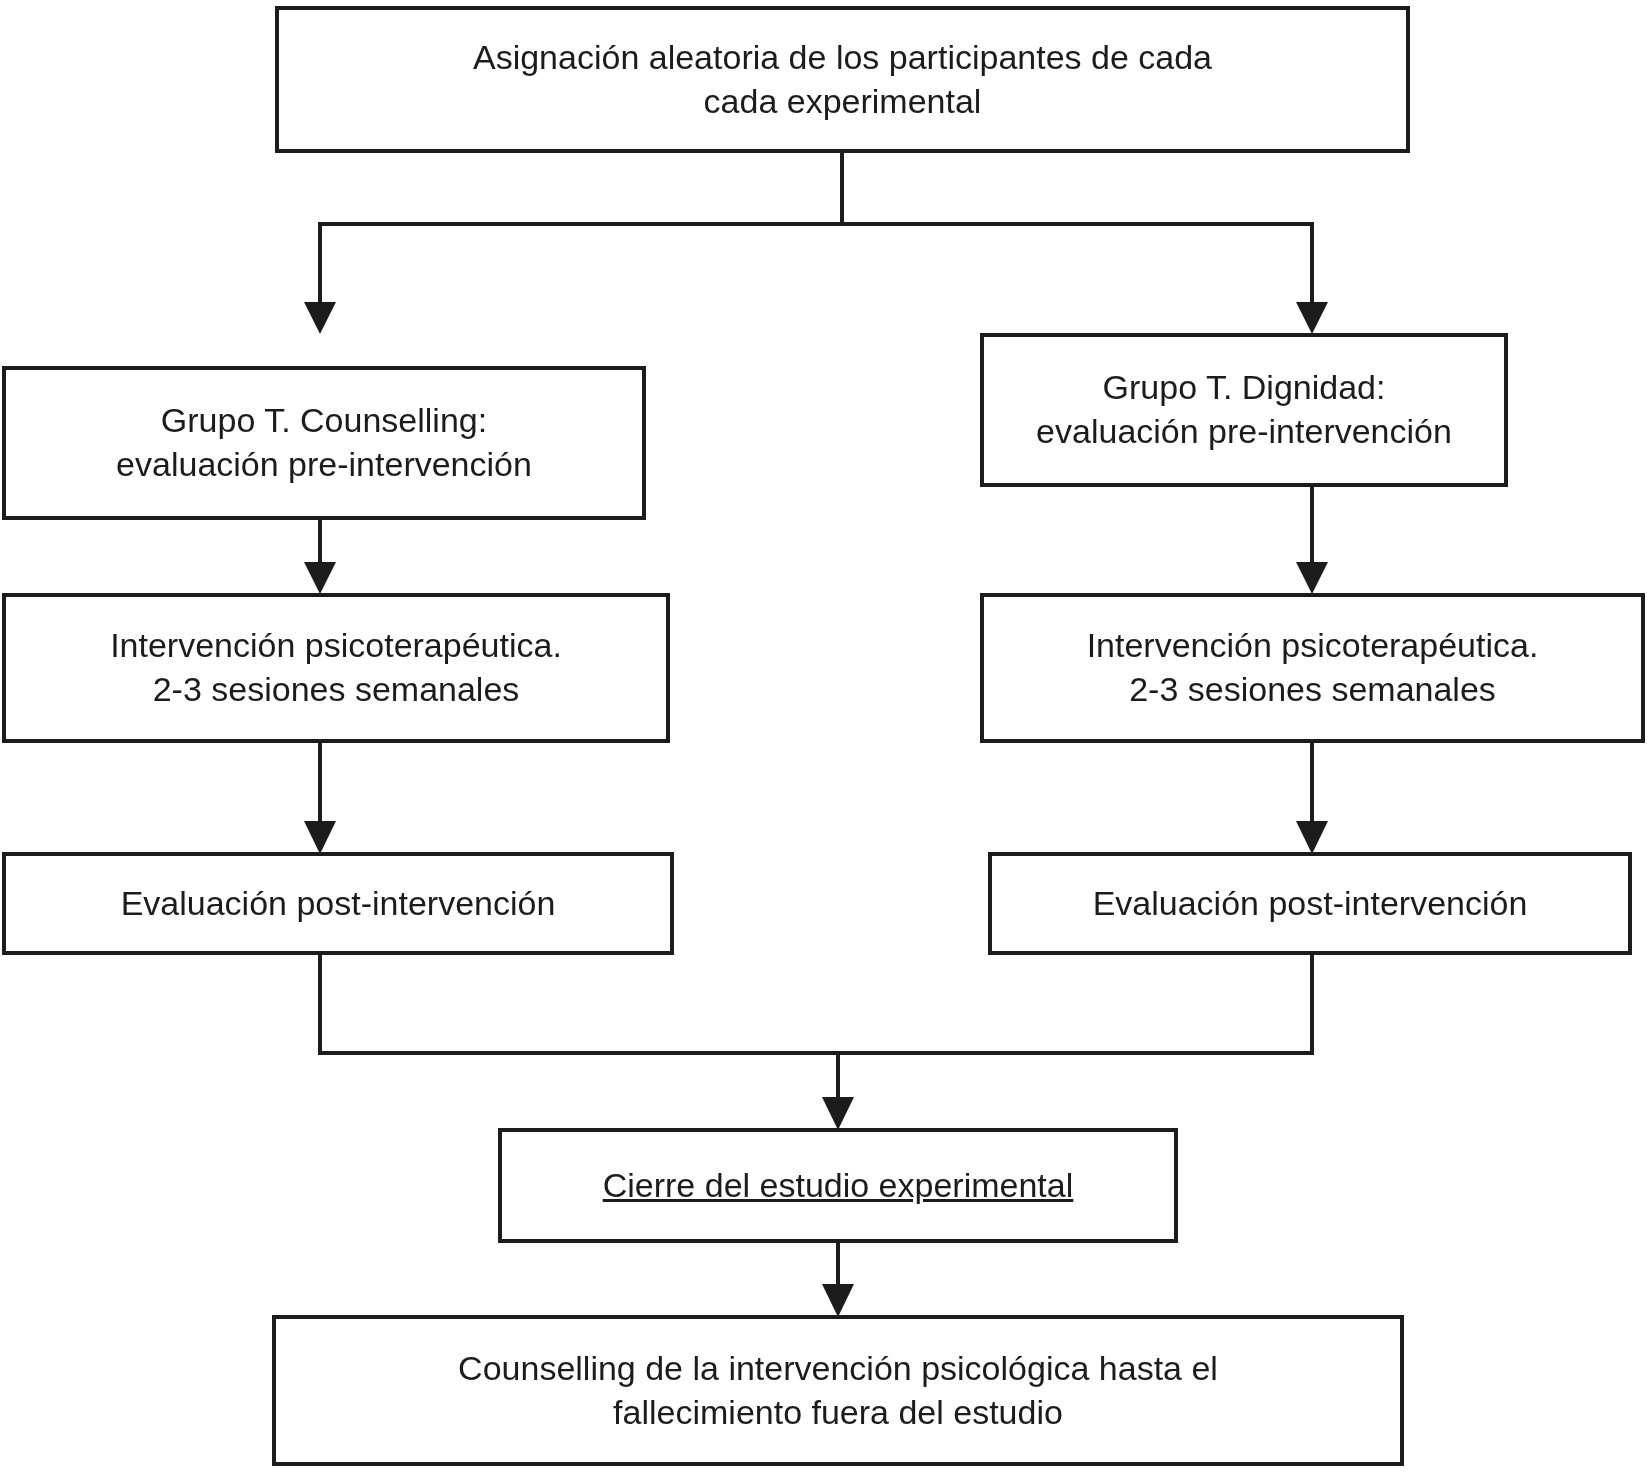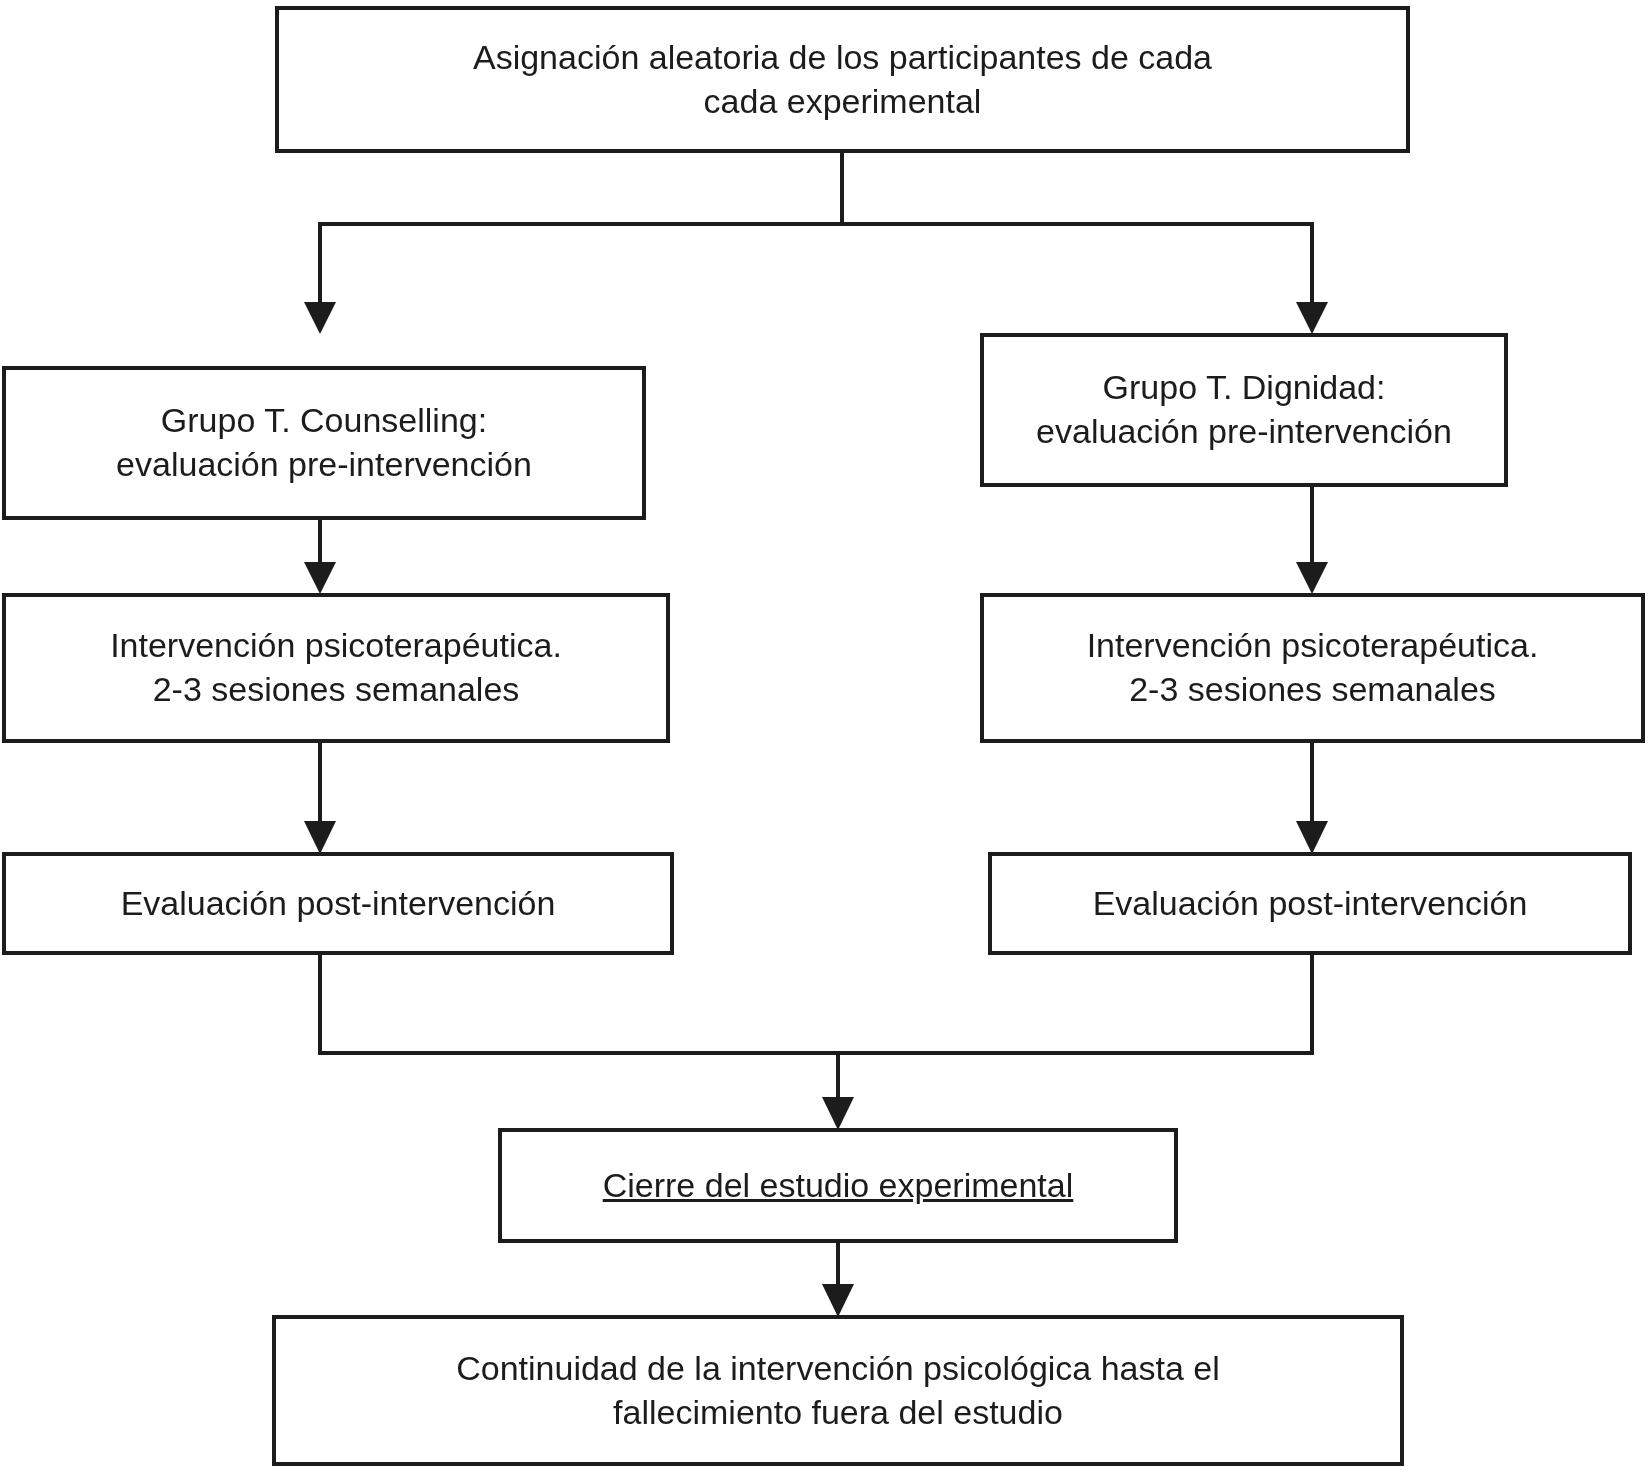--- a/index.html
+++ b/index.html
@@ -107,17 +107,17 @@
 
   <div class="node" style="left:988px;top:852px;width:644px;height:103px;">
     <span>Evaluación post-intervención</span>
   </div>
 
   <div class="node" style="left:498px;top:1128px;width:680px;height:115px;text-decoration:underline;">
     <span>Cierre del estudio experimental</span>
   </div>
 
   <div class="node" style="left:272px;top:1315px;width:1132px;height:151px;">
-    <span>Continuidad de la intervención psicológica hasta el</span>
+    <span>Counselling de la intervención psicológica hasta el</span>
     <span>fallecimiento fuera del estudio</span>
   </div>
 
 </div>
 
 </body></html>

